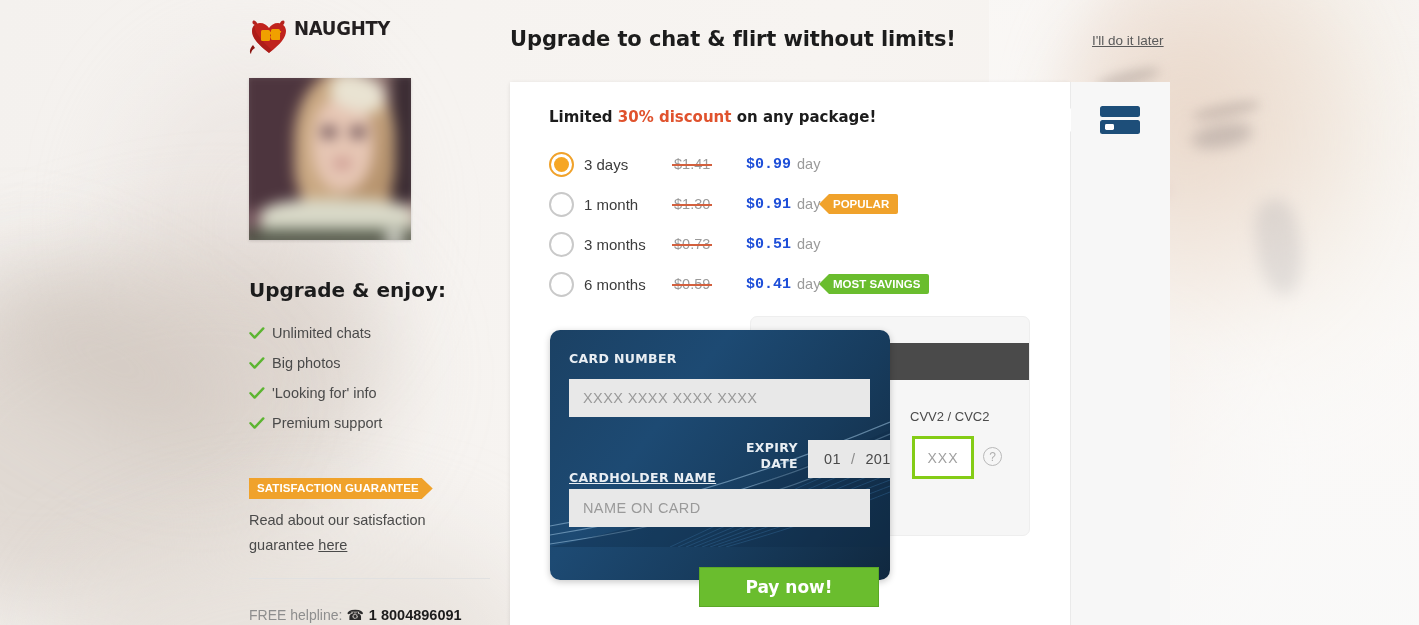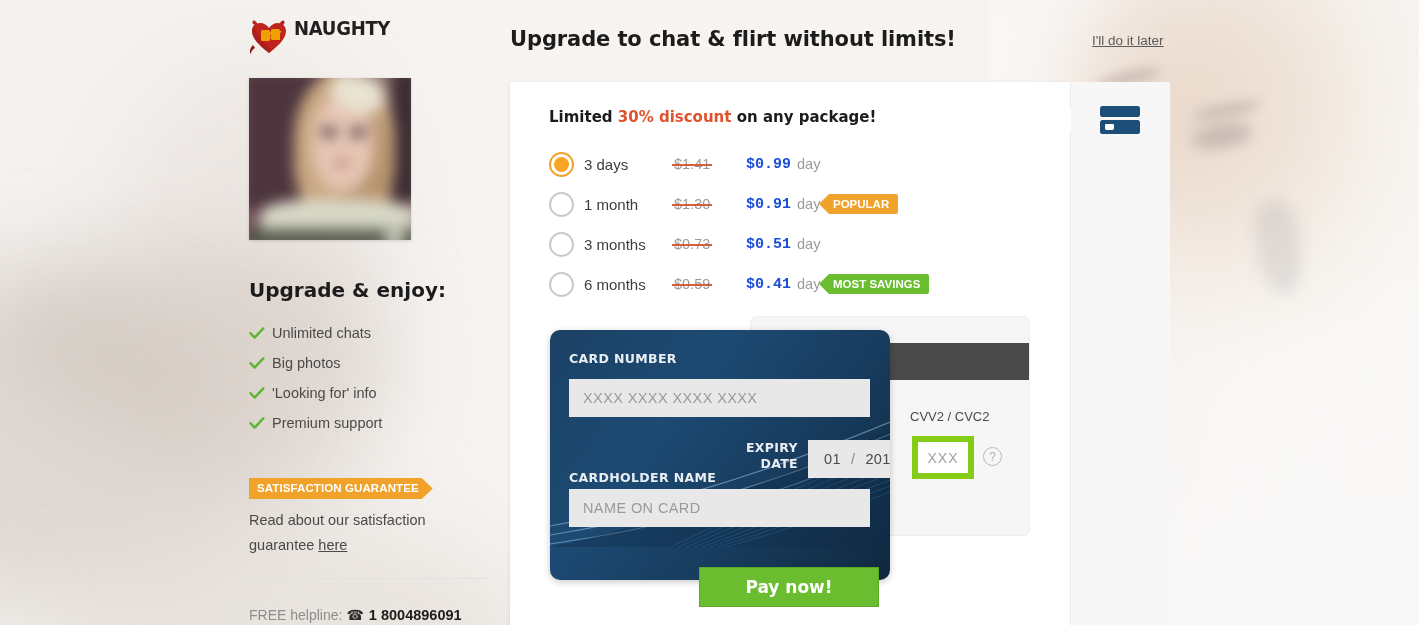--- a/index.html
+++ b/index.html
@@ -247,21 +247,21 @@
     position: absolute; left: 0; top: 26px; width: 100%; height: 37px;
     background: #4a4a4a;
   }
   #cvv-label {
     position: absolute; left: 159px; top: 92px;
     font-size: 13px; color: #4a4a4a;
   }
   #cvv-field {
     position: absolute; left: 161px; top: 119px;
     width: 62px; height: 43px;
-    background: #fff; border: 6px solid #84cc16;
+    background: #fff; border: 3px solid #84cc16;
     font-size: 14px; color: #a0a0a0;
     display: flex; align-items: center; justify-content: center;
     letter-spacing: 1px;
   }
   #cvv-help {
     position: absolute; left: 232px; top: 130px;
     width: 19px; height: 19px; border-radius: 50%;
     border: 1.4px solid #b9b9b9; color: #b0b0b0;
     font-size: 12px; display: flex; align-items: center; justify-content: center;
   }
@@ -293,21 +293,21 @@
     left: 152px; top: 110px; width: 96px; text-align: right;
     line-height: 16px;
   }
   #inp-expiry {
     left: 258px; top: 110px; width: 110px; height: 38px;
     padding-left: 0; justify-content: flex-start; color: #4a4a4a;
     font-size: 14.5px;
   }
   #inp-expiry .mm { margin-left: 16px; }
   #inp-expiry .sl { margin: 0 10px; color: #8b8b8b; }
-  #lbl-cardholder { left: 19px; top: 140px; }
+  #lbl-cardholder { left: 19px; top: 140px; text-decoration: underline; }
   #inp-cardholder { left: 19px; top: 159px; width: 301px; height: 38px; }
 
   
   #pay-now {
     position: absolute; left: 699px; top: 567px;
     width: 180px; height: 40px;
     background: #6abd2e; border: 1px solid #5ba826;
     color: #fff; font-size: 17px; font-weight: bold;
     display: flex; align-items: center; justify-content: center;
     cursor: pointer;

